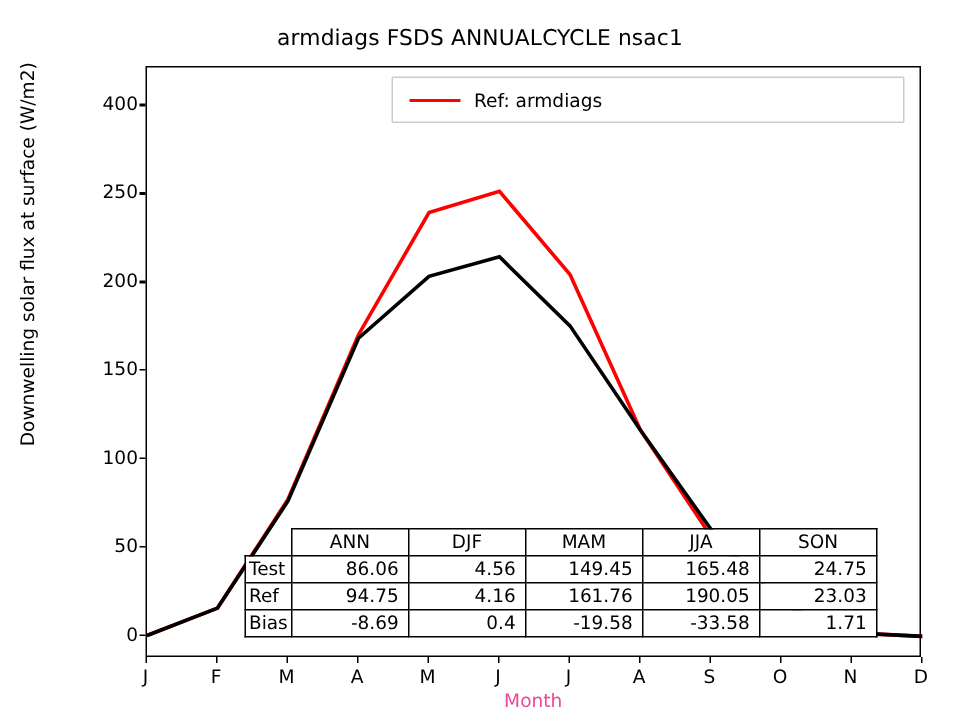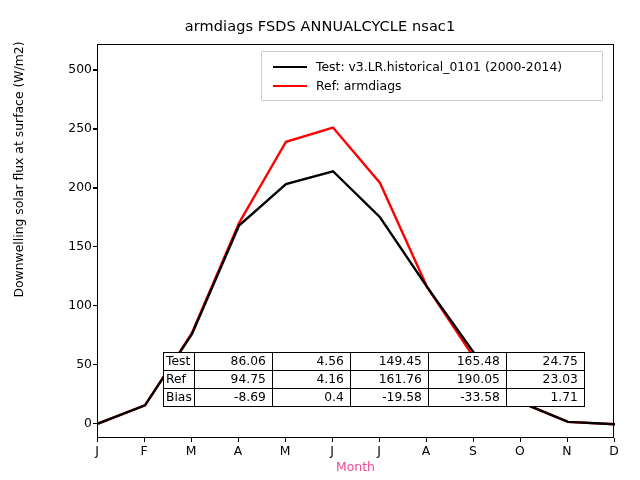--- a/index.html
+++ b/index.html
@@ -195,21 +195,21 @@
       <div class="ytick-label" style="top: 357.862px;">50</div>
       <div class="ytick-line" style="top: 305.38px;"></div>
       <div class="ytick-label" style="top: 298.88px;">100</div>
       <div class="ytick-line" style="top: 246.398px;"></div>
       <div class="ytick-label" style="top: 239.898px;">150</div>
       <div class="ytick-line" style="top: 187.416px;"></div>
       <div class="ytick-label" style="top: 180.916px;">200</div>
       <div class="ytick-line" style="top: 128.434px;"></div>
       <div class="ytick-label" style="top: 121.934px;">250</div>
       <div class="ytick-line" style="top: 69.4521px;"></div>
-      <div class="ytick-label" style="top: 62.9521px;">500</div>
+      <div class="ytick-label" style="top: 62.9521px;">400</div>
     </div>
   <div id="x-ticks">
       <div class="xtick-line" style="left: 96.5px;"></div>
       <div class="xtick-label" style="left: 97px;">J</div>
       <div class="xtick-line" style="left: 143.5px;"></div>
       <div class="xtick-label" style="left: 144px;">F</div>
       <div class="xtick-line" style="left: 190.5px;"></div>
       <div class="xtick-label" style="left: 191px;">M</div>
       <div class="xtick-line" style="left: 237.5px;"></div>
       <div class="xtick-label" style="left: 238px;">A</div>
@@ -229,31 +229,35 @@
       <div class="xtick-label" style="left: 567px;">N</div>
       <div class="xtick-line" style="left: 613.5px;"></div>
       <div class="xtick-label" style="left: 614px;">D</div>
     </div>
 
   <div id="ylabel">Downwelling solar flux at surface (W/m2)</div>
   <div id="xlabel">Month</div>
 
   <div id="legend">
     <div class="legend-row">
-      <span class="legend-swatch" style="border-top-color:#000000"></span>
-      <span class="legend-text">Test: v3.LR.historical_0101 (2000-2014)</span>
-    </div>
-    <div class="legend-row">
       <span class="legend-swatch" style="border-top-color:#ff0000"></span>
       <span class="legend-text">Ref: armdiags</span>
     </div>
   </div>
 
   <table id="stats-table">
     <tbody id="stats-tbody">
+        <tr>
+          <td class="corner-cell"></td>
+          <td class="colhead">ANN</td>
+          <td class="colhead">DJF</td>
+          <td class="colhead">MAM</td>
+          <td class="colhead">JJA</td>
+          <td class="colhead">SON</td>
+        </tr>
         <tr>
           <td class="rowhead">Test</td>
           <td class="value">86.06</td>
           <td class="value">4.56</td>
           <td class="value">149.45</td>
           <td class="value">165.48</td>
           <td class="value">24.75</td>
         </tr>
         <tr>
           <td class="rowhead">Ref</td>

